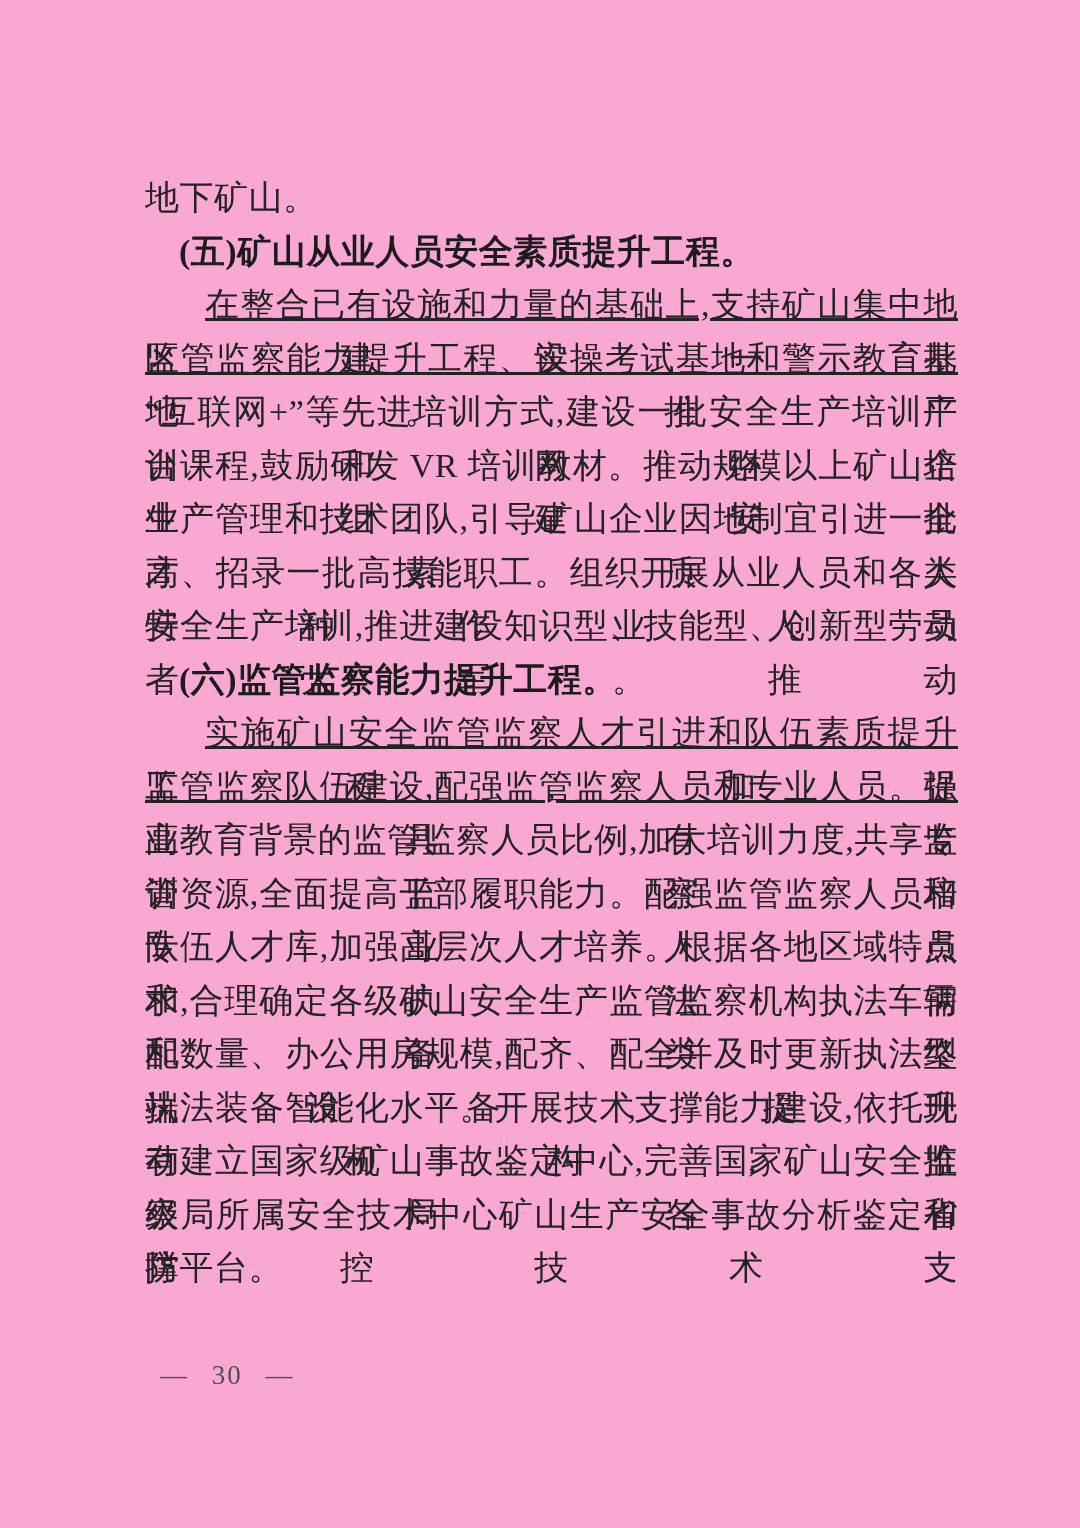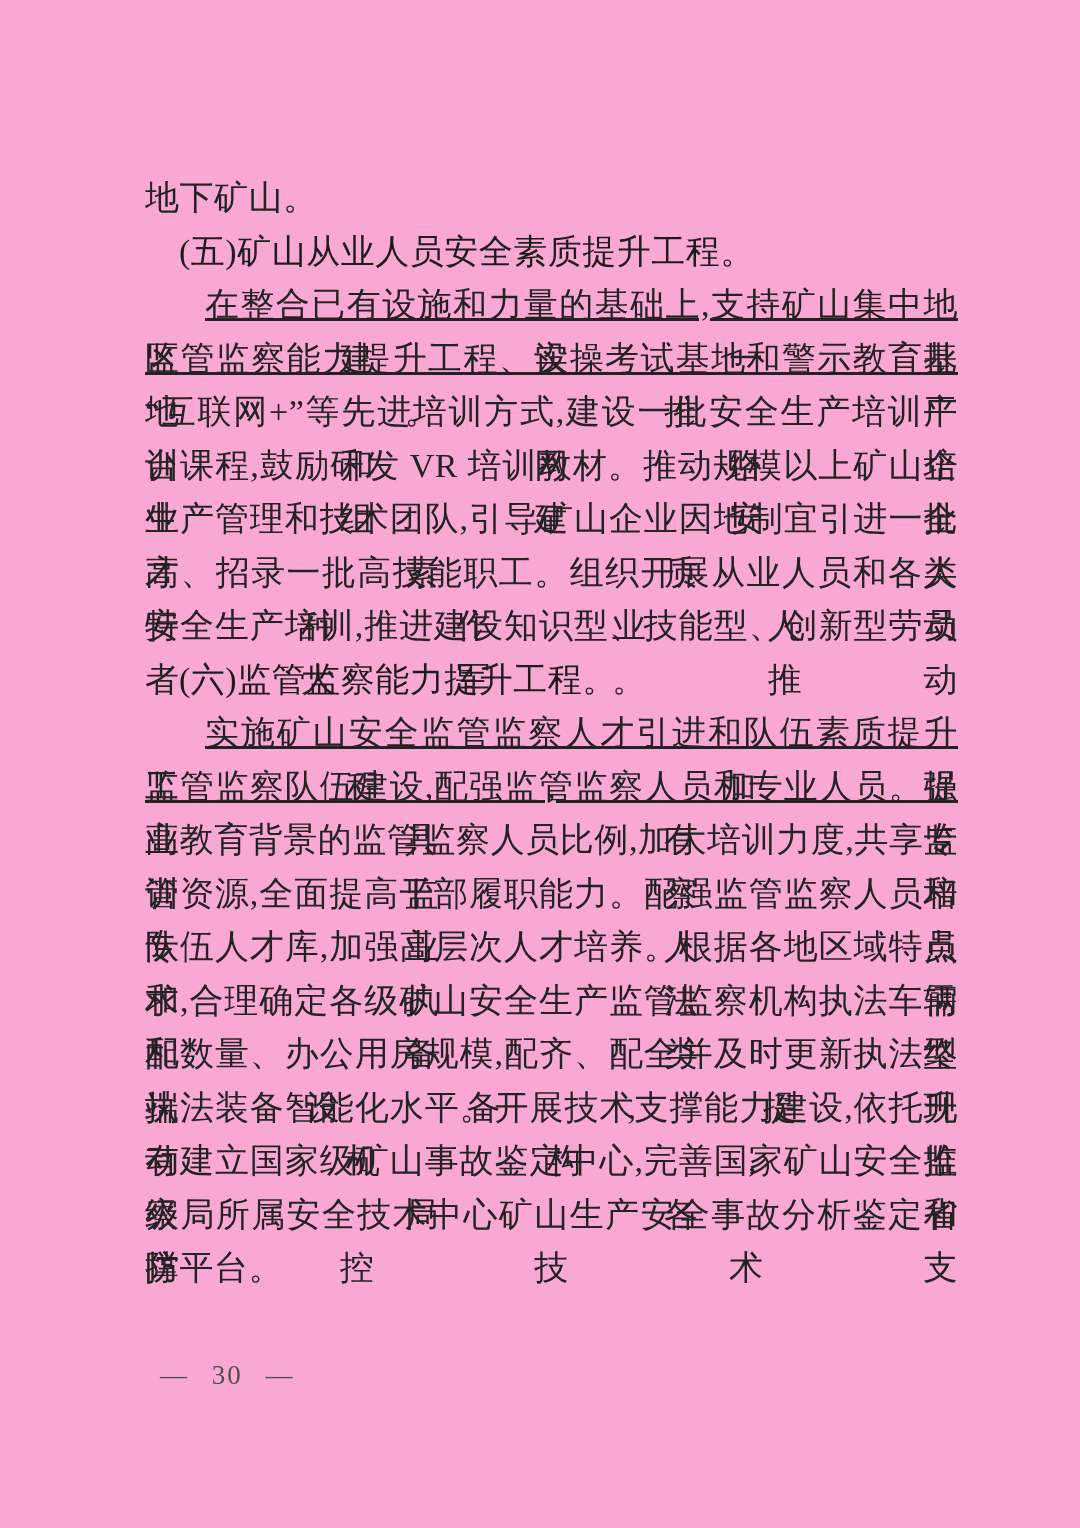--- a/index.html
+++ b/index.html
@@ -31,21 +31,21 @@
   .line.fill,
   .line.indent-fill {
     text-align: justify;
     text-align-last: justify;
   }
   .line.indent-fill {
     text-indent: 60px;
     text-decoration: underline;
   }
   .line.heading {
-    font-weight: 400;
+    font-weight: 700;
     text-indent: 34px;
     color: #1c1c1c;
   }
   .line.plain {
     text-align: left;
   }
   .page-number {
     position: absolute;
     left: 160px;
     top: 1348px;

